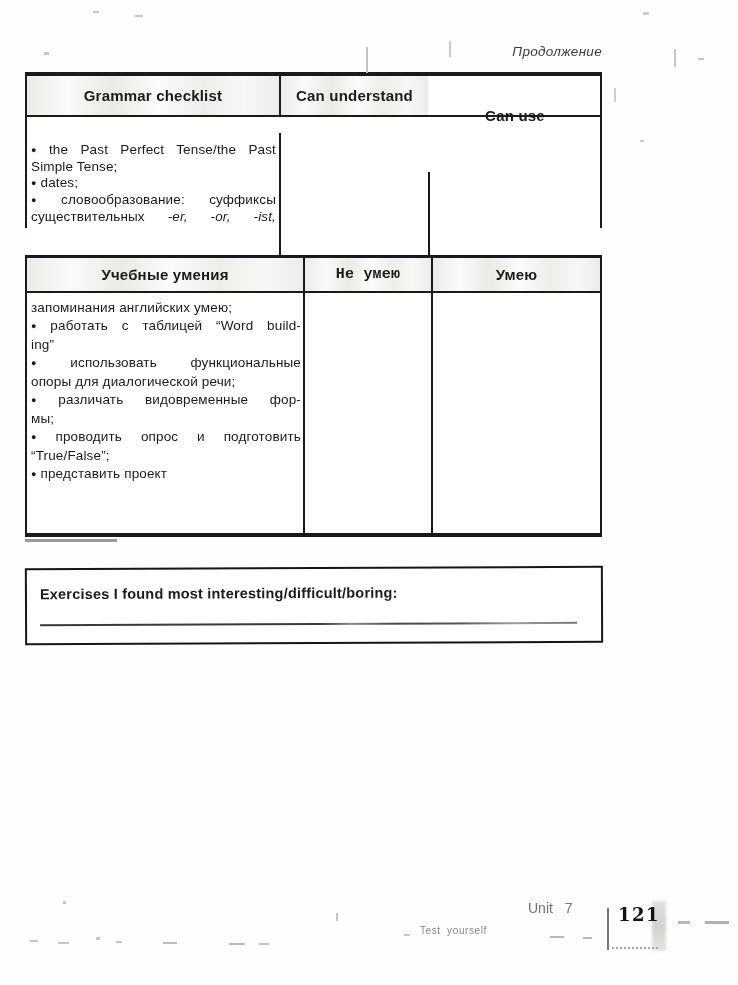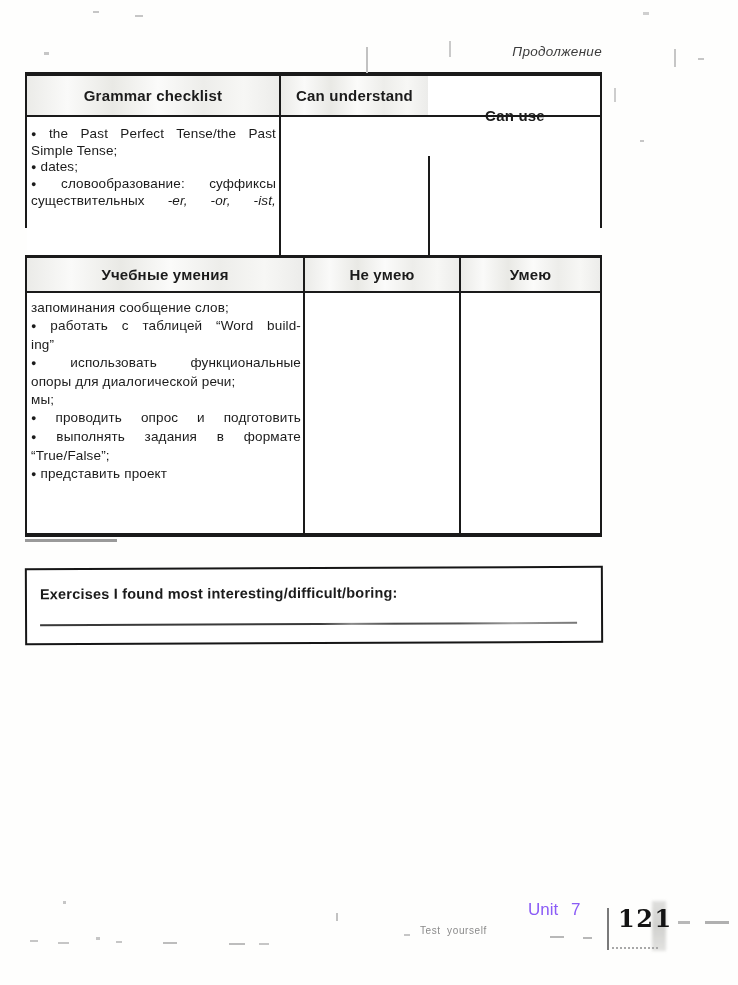--- a/index.html
+++ b/index.html
@@ -7,63 +7,63 @@
        font-family:"Liberation Sans","DejaVu Sans",sans-serif;color:#1b1b1b;}
   .page{position:relative;width:738px;height:985px;background:#fefefd;}
 
   
   .continuation{position:absolute;top:44px;right:136px;font-size:13.5px;
     font-style:italic;color:#3c3c3c;letter-spacing:.3px;filter:blur(.3px);}
 
   
   .tbl{position:absolute;left:25px;width:577px;background:#fff;
     border:2px solid #1a1a1a;box-sizing:border-box;display:flex;flex-direction:column;}
-  #t1{top:72px;height:156px;border-top-width:4px;border-bottom-width:3px;}
+  #t1{top:72px;height:156px;border-top-width:4px;border-bottom-width:3px;gap:16px;}
   #t2{top:255px;height:282px;border-top-width:3px;border-bottom-width:4px;}
 
   .hrow{display:flex;border-bottom:2px solid #1a1a1a;flex:0 0 auto;}
   #t1 .hrow{height:39px;}
   #t2 .hrow{height:33px;}
   .hc{display:flex;align-items:center;justify-content:center;
     font-weight:bold;font-size:15px;letter-spacing:.2px;box-sizing:border-box;
     background:linear-gradient(90deg,#ebebe8 0%,#fafaf9 16%,#e9e9e5 34%,#fbfbfa 52%,#ededea 70%,#f7f7f5 86%,#ececea 100%);}
   .brow{display:flex;flex:1;}
   .bc{box-sizing:border-box;background:#fff;}
   
   #t1 .c1{width:252px;}
   #t1 .c2{width:149px;border-left:2px solid #1a1a1a;}
   #t1 .c3{flex:1;border-left:2px solid #1a1a1a;margin-top:39px;}
   
   #t2 .c1{width:276px;}
-  #t2 .c2{width:156px;border-left:2px solid #1a1a1a;}
+  #t2 .c2{width:128px;border-left:2px solid #1a1a1a;font-family:Liberation Mono, monospace;}
   #t2 .c3{flex:1;border-left:2px solid #1a1a1a;}
 
   .body1{padding:9px 3px 0 4px;font-size:13.5px;line-height:16px;letter-spacing:.15px;}
   .body2{padding:6px 2px 0 4px;font-size:13.5px;line-height:18px;letter-spacing:.15px;}
   .ln{white-space:nowrap;}
   .ln.j{white-space:normal;text-align:justify;text-align-last:justify;}
   .bl{font-size:9px;display:inline-block;transform:translateY(-1px);}
   .it{font-style:italic;margin-top:48px;}
 
   
   .exbox{position:absolute;left:25px;top:567px;width:578px;height:77px;
     border:2.5px solid #161616;box-sizing:border-box;background:#fff;
     transform:rotate(-.25deg);}
   .extitle{position:absolute;left:13px;top:16px;font-size:14.5px;font-weight:bold;letter-spacing:.2px;}
   .exline{position:absolute;left:13px;top:54px;width:537px;height:2px;
     background:linear-gradient(to right,#3a3a3a 0%,#3a3a3a 52%,#8a8a8a 58%,#4a4a4a 66%,#555 78%,#9d9d9d 88%,#777 100%);}
 
   
-  .unit{position:absolute;left:528px;top:900px;font-size:17px;color:#8b5cf6;
+  .unit{position:absolute;left:528px;top:900px;font-size:14px;color:#737373;
     word-spacing:8px;filter:blur(.4px);}
   .testyourself{position:absolute;left:420px;top:925px;font-size:10px;color:#8a8a8a;
     letter-spacing:.6px;word-spacing:3px;filter:blur(.5px);}
   .vline{position:absolute;left:607px;top:908px;width:2px;height:42px;background:#7a7a7a;filter:blur(.3px);}
   .pagenum{position:absolute;left:618px;top:904px;font-family:"DejaVu Serif","Liberation Serif",serif;
-    font-size:24px;font-weight:bold;color:#141414;letter-spacing:1.5px;}
+    font-size:18px;font-weight:bold;color:#141414;letter-spacing:1.5px;}
   .pgsmudge{position:absolute;left:652px;top:901px;width:14px;height:50px;
     background:linear-gradient(#dadad8,#c9c9c6,#dededc);filter:blur(1.5px);opacity:.85;}
   .underdots{position:absolute;left:612px;top:947px;width:46px;height:0;
     border-top:2px dotted #a8a8a8;filter:blur(.3px);}
 
   
   .nz{position:absolute;background:#c6c6c6;filter:blur(.3px);}
 </style>
 </head>
 <body>
@@ -93,28 +93,28 @@
   </div>
 
   <div class="tbl" id="t2">
     <div class="hrow">
       <div class="hc c1">Учебные умения</div>
       <div class="hc c2">Не умею</div>
       <div class="hc c3">Умею</div>
     </div>
     <div class="brow">
       <div class="bc c1 body2">
-        <div class="ln">запоминания сообщение слов;</div>
+        <div class="ln">запоминания английских умею;</div>
         <div class="ln j"><span class="bl">●</span> <span>работать с таблицей “Word build-</span></div>
         <div class="ln">ing”</div>
         <div class="ln j"><span class="bl">●</span> <span>использовать функциональные</span></div>
         <div class="ln">опоры для диалогической речи;</div>
+        <div class="ln j"><span class="bl">●</span> <span>различать видовременные фор-</span></div>
         <div class="ln">мы;</div>
         <div class="ln j"><span class="bl">●</span> <span>проводить опрос и подготовить</span></div>
-        <div class="ln j"><span class="bl">●</span> <span>выполнять задания в формате</span></div>
         <div class="ln">“True/False”;</div>
         <div class="ln"><span class="bl">●</span> <span>представить проект</span></div>
       </div>
       <div class="bc c2"></div>
       <div class="bc c3"></div>
     </div>
   </div>
 
   <div class="exbox">
     <div class="extitle">Exercises I found most interesting/difficult/boring:</div>

